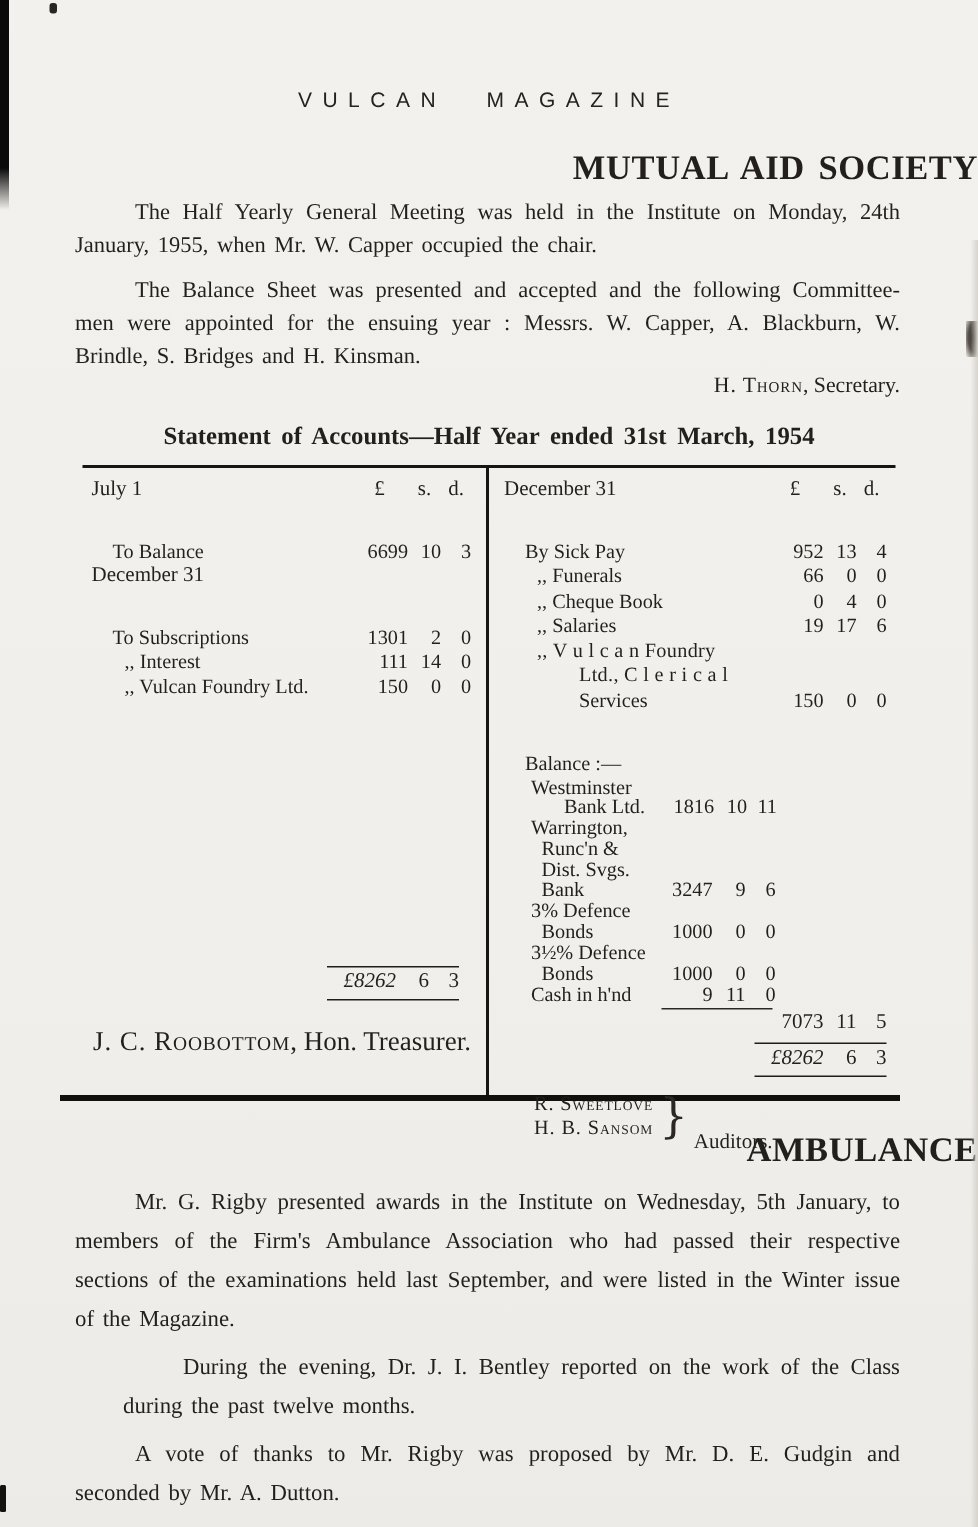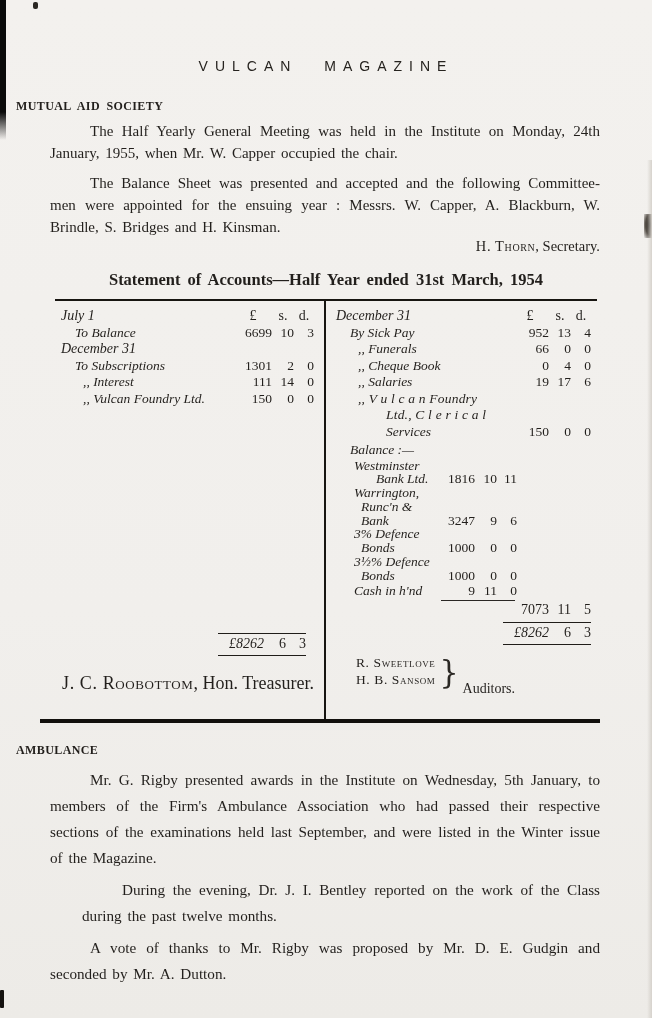--- a/index.html
+++ b/index.html
@@ -28,21 +28,21 @@
 
   .magazine-title {
     padding-top: 58px;
     text-align: center;
     font-family: "Liberation Sans", "DejaVu Sans", sans-serif;
     font-size: 14px; font-weight: 400;
     letter-spacing: 7px; word-spacing: 16px;
     color: #26231f;
   }
   .section-title {
-    text-align: left; font-weight: bold; font-size: 12px;
+    text-align: right; font-weight: bold; font-size: 23px;
     letter-spacing: 0.4px; word-spacing: 3px; padding-left: 16px;
   }
   .mas-title { margin-top: 25px; }
   .body-text {
     padding: 0 52px 0 50px;
     font-size: 15px; line-height: 22px;
     text-align: justify; text-indent: 40px;
     word-spacing: 2px;
   }
   .mas-p1 { margin-top: 6px; }
@@ -70,23 +70,23 @@
     width: 271px; border-right: 2px solid #171511;
     display: flex; flex-direction: column;
     padding: 7px 10px 0 4px;
   }
   .col-credit {
     width: 269px;
     display: flex; flex-direction: column;
     padding: 7px 4px 0 8px;
   }
   .acc-row { display: flex; align-items: baseline; line-height: 16.5px; white-space: nowrap; }
-  .lbl { white-space: nowrap; font-style: italic; }
+  .lbl { white-space: nowrap; }
   .ind0 { padding-left: 2px; }
-  .ind1 { padding-left: 16px; }
+  .ind1 { padding-left: 16px; margin-top: 24px; }
   .ind2 { padding-left: 24px; }
   .ind-a { padding-left: 20px; }
   .ind-b { padding-left: 27px; }
   .ind-c { padding-left: 42px; }
   .ind-svc { padding-left: 52px; }
   .ldrs { flex: 1; display: flex; align-items: baseline; overflow: hidden; padding-left: 8px; }
   .amt { display: flex; flex: none; }
   .amt .a-p { width: 38px; text-align: right; }
   .amt .a-s { width: 22px; text-align: right; }
   .amt .a-d { width: 20px; text-align: right; }
@@ -288,20 +288,23 @@
           </span>
       </div>
 
       <div class="acc-row tight">
           <span class="lbl ind-a">Warrington,</span>
         </div>
       <div class="acc-row tight">
           <span class="lbl ind-b">Runc'n &amp;</span>
         </div>
       <div class="acc-row tight">
+          <span class="lbl ind-b">Dist. Svgs.</span>
+        </div>
+      <div class="acc-row tight">
         <span class="lbl ind-b">Bank</span>
         <span class="ldrs"></span>
         <span class="inner-amt-wrap">
             <span class="amt">
               <span class="a-p">3247</span>
               <span class="a-s">9</span>
               <span class="a-d">6</span>
             </span>
           </span>
       </div>

